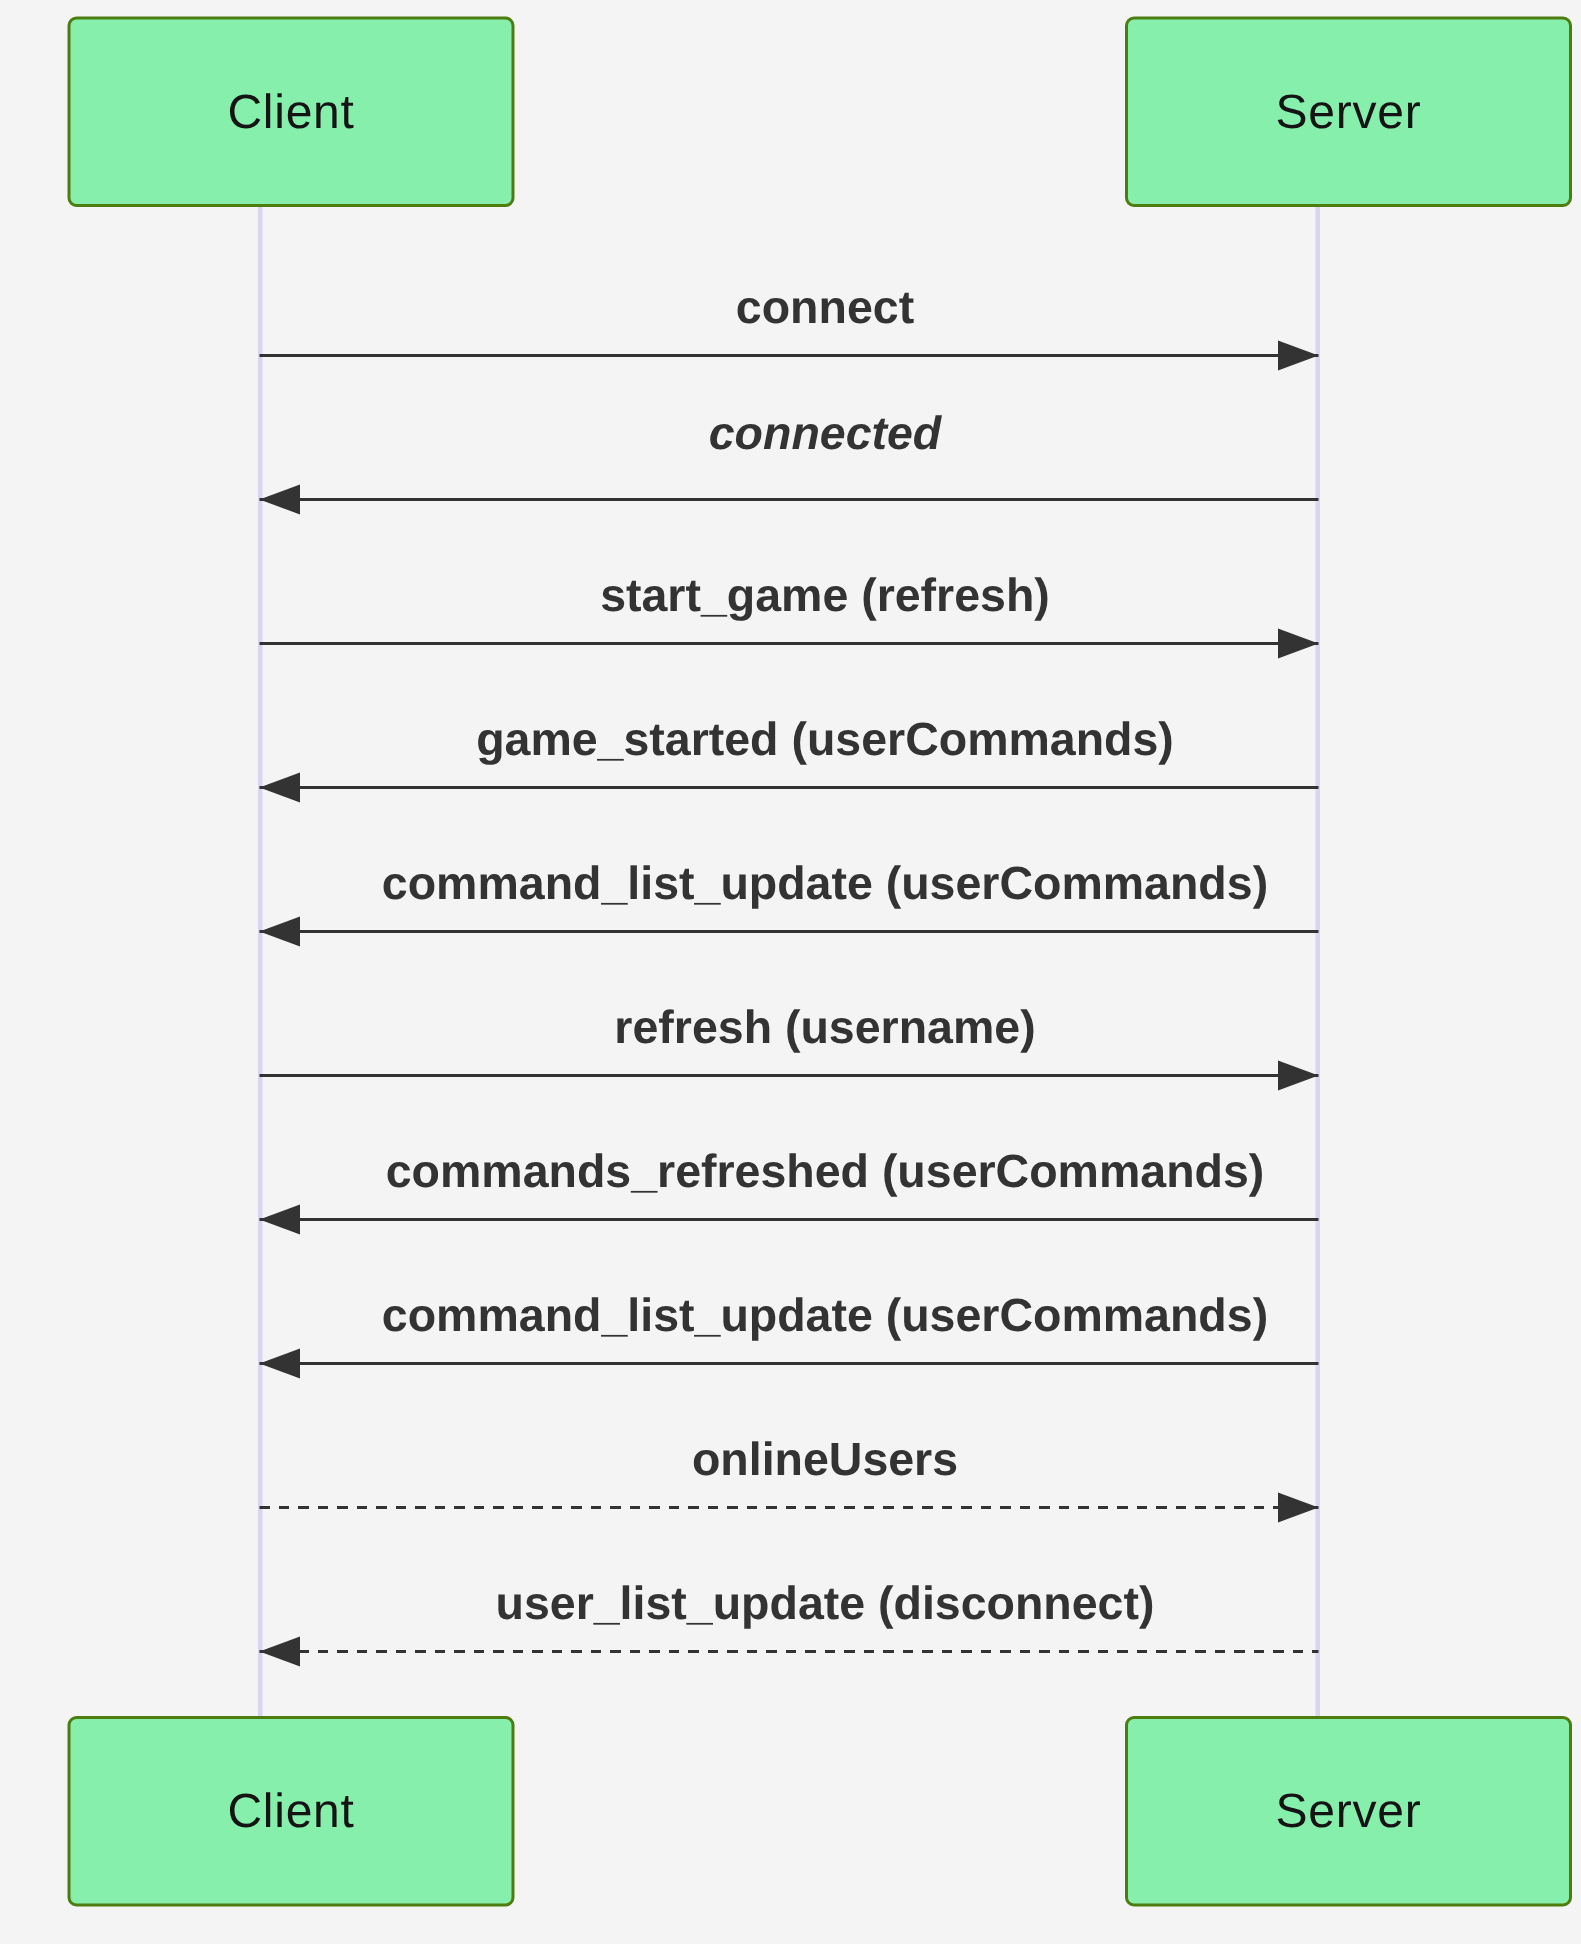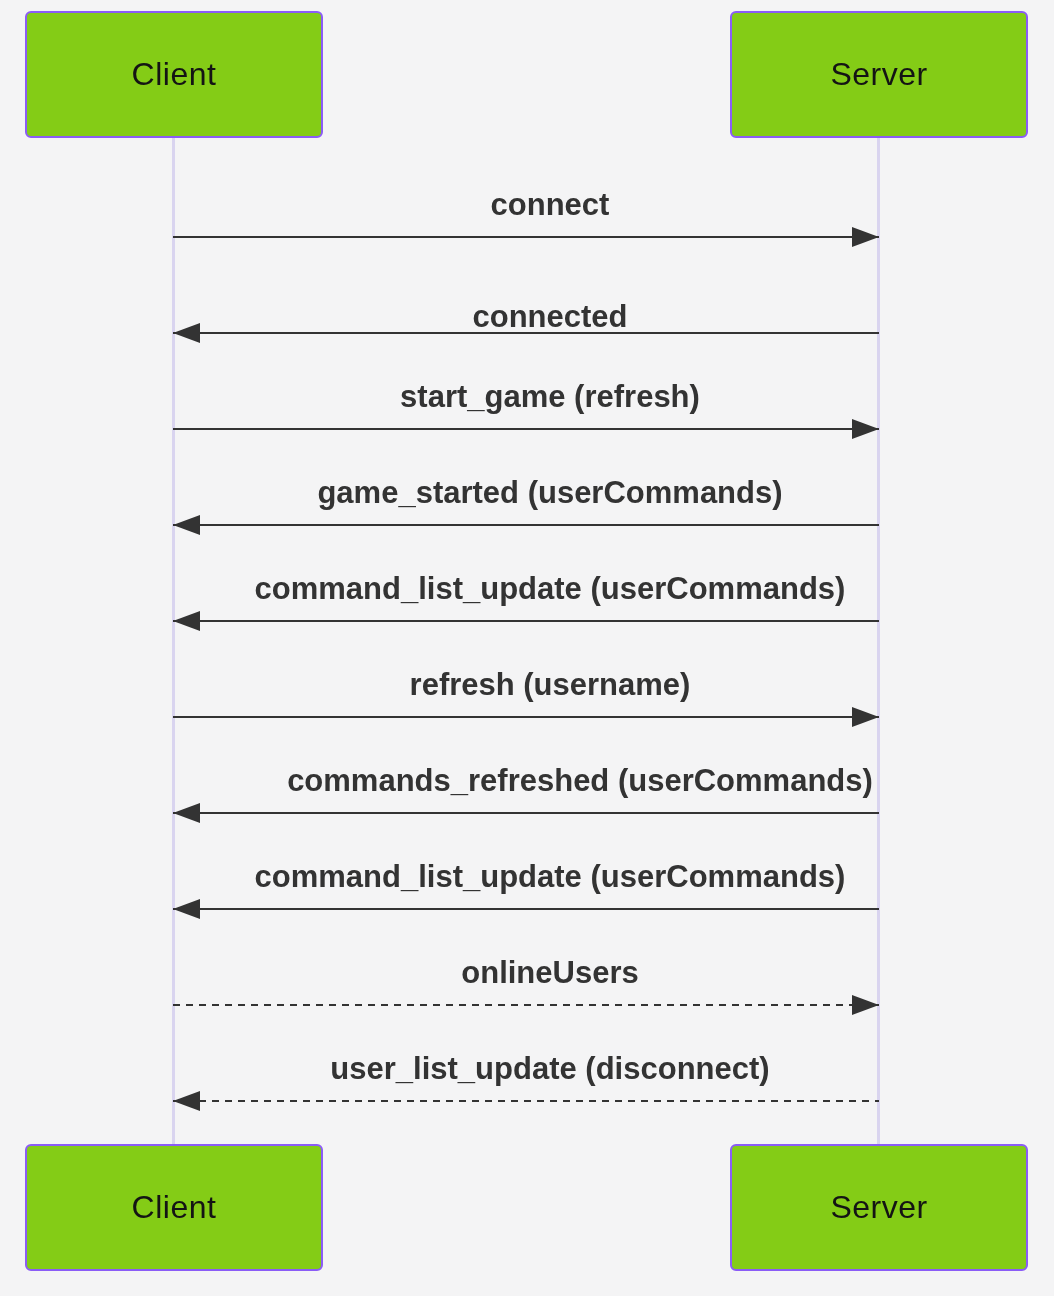--- a/index.html
+++ b/index.html
@@ -15,30 +15,31 @@
   }
   .diagram {
     position: relative;
     width: 1054px;
     height: 1296px;
   }
   .actor-box {
     position: absolute;
     width: 298px;
     height: 127px;
-    background: #84cc16;
-    border: 2px solid #8b5cf6;
+    background: #86efac;
+    border: 2px solid #4d7c0f;
     border-radius: 6px;
     box-sizing: border-box;
     display: flex;
     align-items: center;
     justify-content: center;
     font-size: 32px;
     color: #141414;
     letter-spacing: 0.5px;
+    margin-left: 20px;
   }
   .actor-client-top    { left: 25px;  top: 11px; }
   .actor-server-top    { left: 730px; top: 11px; }
   .actor-client-bottom { left: 25px;  top: 1144px; }
   .actor-server-bottom { left: 730px; top: 1144px; }
   .lifeline {
     position: absolute;
     top: 138px;
     height: 1007px;
     width: 3px;
@@ -90,36 +91,36 @@
     <span>Client</span>
   </div>
   <div class="actor-box actor-server-top">
     <span>Server</span>
   </div>
 
   <div id="messages">
       <div class="msg-label" style="top: 184px;">connect</div>
       <div class="msg-line solid" style="top: 236px;"></div>
       <div class="msg-arrowhead right" style="top: 227px; left: 852px;"></div>
-      <div class="msg-label" style="top: 296px;">connected</div>
+      <div class="msg-label" style="top: 268px; font-style: italic;">connected</div>
       <div class="msg-line solid" style="top: 332px;"></div>
       <div class="msg-arrowhead left" style="top: 323px; left: 173px;"></div>
       <div class="msg-label" style="top: 376px;">start_game (refresh)</div>
       <div class="msg-line solid" style="top: 428px;"></div>
       <div class="msg-arrowhead right" style="top: 419px; left: 852px;"></div>
       <div class="msg-label" style="top: 472px;">game_started (userCommands)</div>
       <div class="msg-line solid" style="top: 524px;"></div>
       <div class="msg-arrowhead left" style="top: 515px; left: 173px;"></div>
       <div class="msg-label" style="top: 568px;">command_list_update (userCommands)</div>
       <div class="msg-line solid" style="top: 620px;"></div>
       <div class="msg-arrowhead left" style="top: 611px; left: 173px;"></div>
       <div class="msg-label" style="top: 664px;">refresh (username)</div>
       <div class="msg-line solid" style="top: 716px;"></div>
       <div class="msg-arrowhead right" style="top: 707px; left: 852px;"></div>
-      <div class="msg-label" style="top: 760px; margin-left: 30px;">commands_refreshed (userCommands)</div>
+      <div class="msg-label" style="top: 760px;">commands_refreshed (userCommands)</div>
       <div class="msg-line solid" style="top: 812px;"></div>
       <div class="msg-arrowhead left" style="top: 803px; left: 173px;"></div>
       <div class="msg-label" style="top: 856px;">command_list_update (userCommands)</div>
       <div class="msg-line solid" style="top: 908px;"></div>
       <div class="msg-arrowhead left" style="top: 899px; left: 173px;"></div>
       <div class="msg-label" style="top: 952px;">onlineUsers</div>
       <div class="msg-line dashed" style="top: 1004px;"></div>
       <div class="msg-arrowhead right" style="top: 995px; left: 852px;"></div>
       <div class="msg-label" style="top: 1048px;">user_list_update (disconnect)</div>
       <div class="msg-line dashed" style="top: 1100px;"></div>

